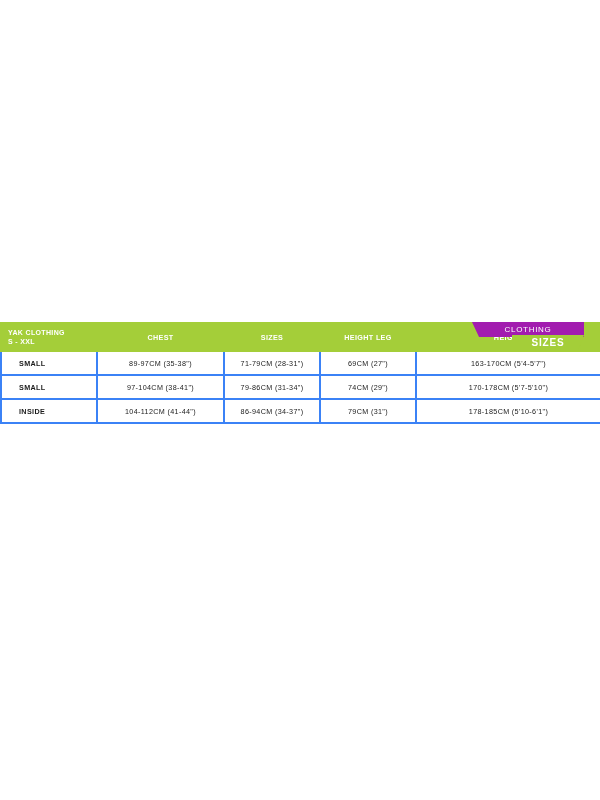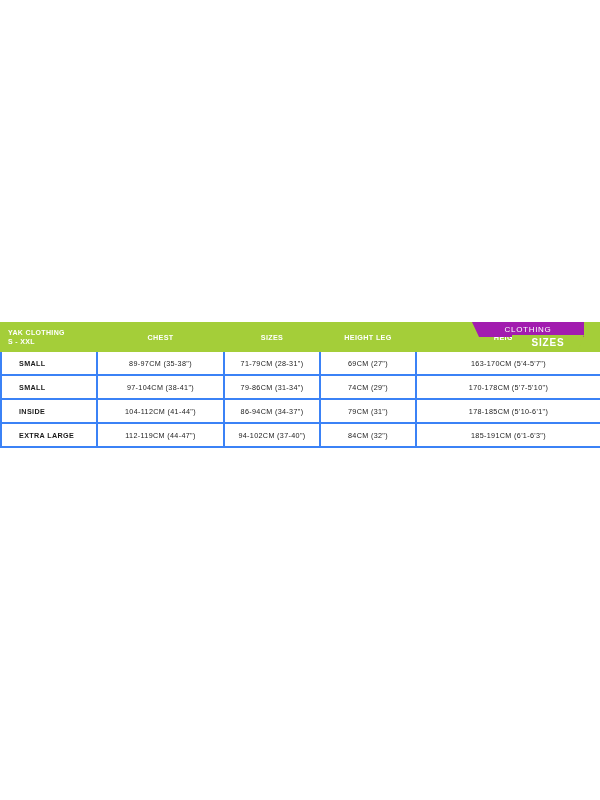--- a/index.html
+++ b/index.html
@@ -149,23 +149,16 @@
         <td>74CM (29")</td>
         <td>170-178CM (5'7-5'10")</td>
       </tr>
       <tr>
         <td class="first">INSIDE</td>
         <td>104-112CM (41-44")</td>
         <td>86-94CM (34-37")</td>
         <td>79CM (31")</td>
         <td>178-185CM (5'10-6'1")</td>
       </tr>
-      <tr>
-        <td class="first">EXTRA LARGE</td>
-        <td>112-119CM (44-47")</td>
-        <td>94-102CM (37-40")</td>
-        <td>84CM (32")</td>
-        <td>185-191CM (6'1-6'3")</td>
-      </tr>
     </tbody>
   </table>
 
 </div>
 
 </body></html>

